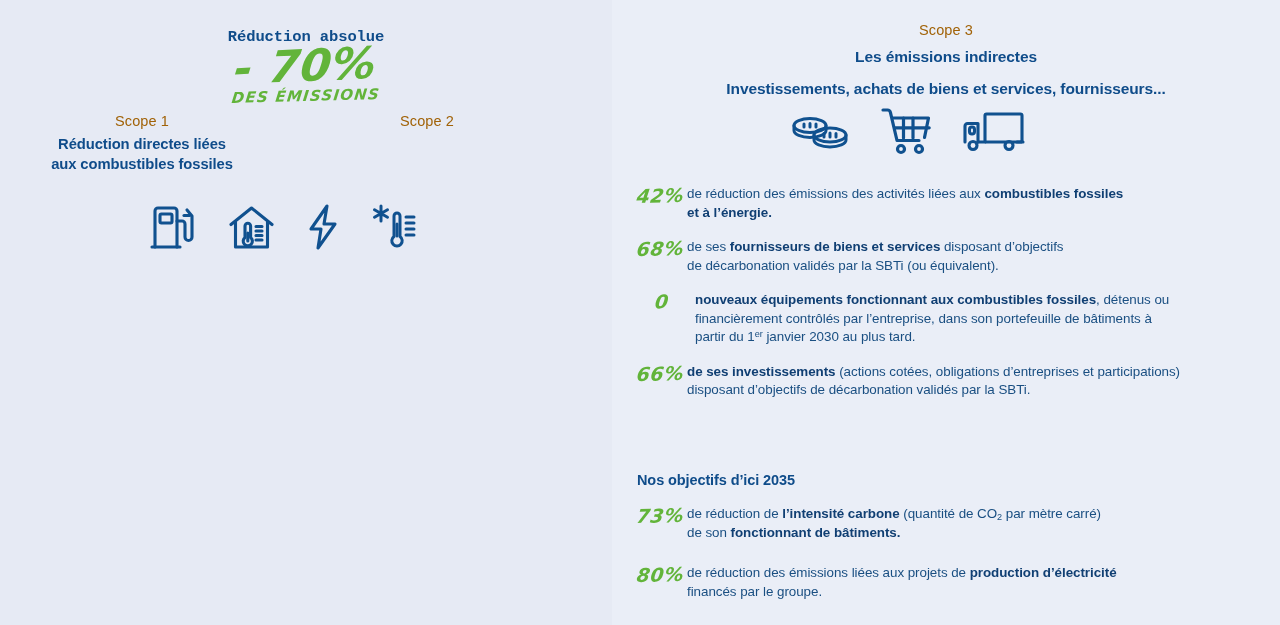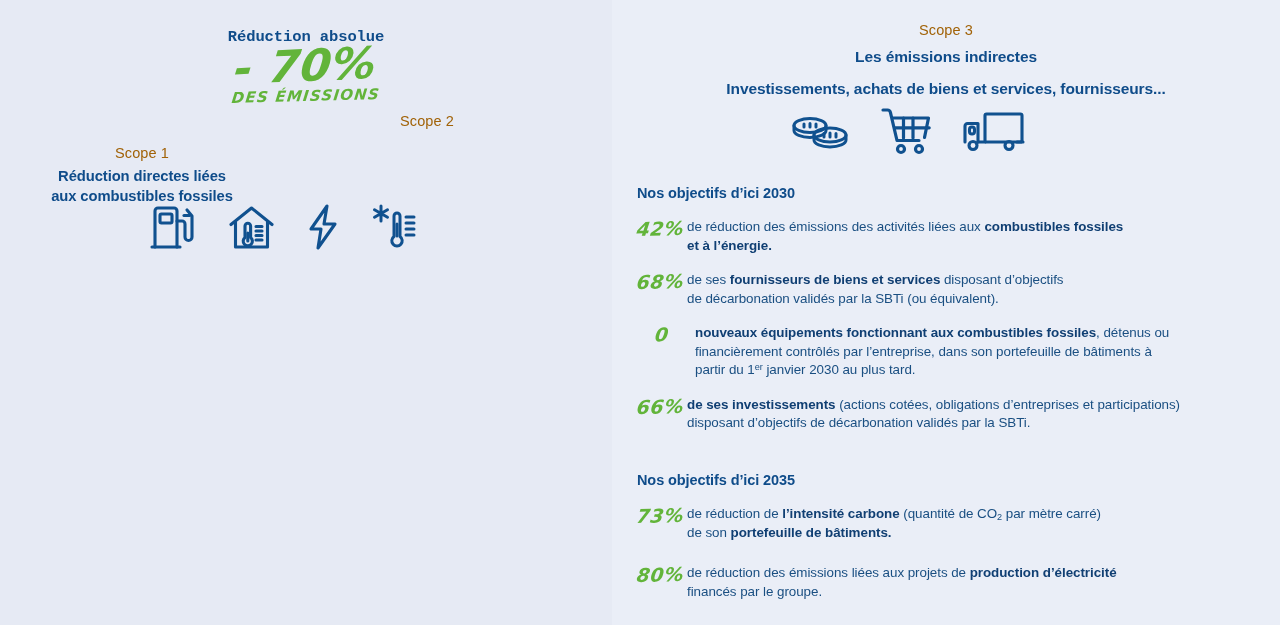--- a/index.html
+++ b/index.html
@@ -43,21 +43,21 @@
     transform:skewX(-9deg) rotate(-2.5deg);
   }
   .abs-sub{
     position:absolute;left:0;top:87px;width:612px;text-align:center;
   }
   .abs-sub .val{
     display:inline-block;font-size:15px;line-height:1;font-weight:700;
     transform:skewX(-8deg) rotate(-1.5deg);letter-spacing:1.2px;
   }
 
-  .scope1{position:absolute;left:22px;top:113px;width:240px;margin-top:32px;}
+  .scope1{position:absolute;left:22px;top:113px;width:240px;}
   .scope2{position:absolute;left:300px;top:113px;width:254px;}
   .scope-tag{margin:0 0 6px 0;}
 
   .left-icons{
     position:absolute;left:150px;top:196px;width:280px;height:62px;
     display:flex;align-items:center;justify-content:flex-start;gap:32px;
   }
   .left-icons svg{display:block;}
 
   
@@ -207,21 +207,20 @@
         <path d="M16 33h7M55 33h6"></path>
         <circle cx="11" cy="36.5" r="4"></circle>
         <circle cx="47" cy="36.5" r="4"></circle>
         <rect x="7.5" y="18" width="5" height="7" rx="2.4"></rect>
       </svg>
     </span>
 
   </div>
 
   <div class="goals">
-    <div class="goal-head">Nos objectifs d’ici 2030</div>
 
     <div class="goal-row">
       <span class="hand goal-pct">42%</span>
       <span class="goal-text">de réduction des émissions des activités liées aux <b>combustibles fossiles<br>et à l’énergie.</b></span>
     </div>
 
     <div class="goal-row">
       <span class="hand goal-pct">68%</span>
       <span class="goal-text">de ses <b>fournisseurs de biens et services</b> disposant d’objectifs<br>de décarbonation validés par la SBTi (ou équivalent).</span>
     </div>
@@ -235,21 +234,21 @@
       <span class="hand goal-pct">66%</span>
       <span class="goal-text"><b>de ses investissements</b> (actions cotées, obligations d’entreprises et participations)<br>disposant d’objectifs de décarbonation validés par la SBTi.</span>
     </div>
   </div>
 
   <div class="goals-2035">
     <div class="goal-head">Nos objectifs d’ici 2035</div>
 
     <div class="goal-row" style="margin-bottom:22px;">
       <span class="hand goal-pct">73%</span>
-      <span class="goal-text">de réduction de <b>l’intensité carbone</b> (quantité de CO<sub>2</sub> par mètre carré)<br>de son <b>portefeuille de bâtiments.</b></span>
+      <span class="goal-text">de réduction de <b>l’intensité carbone</b> (quantité de CO<sub>2</sub> par mètre carré)<br>de son <b>fonctionnant de bâtiments.</b></span>
     </div>
 
     <div class="goal-row">
       <span class="hand goal-pct">80%</span>
       <span class="goal-text">de réduction des émissions liées aux projets de <b>production d’électricité</b><br>financés par le groupe.</span>
     </div>
   </div>
 
 </div>
 

